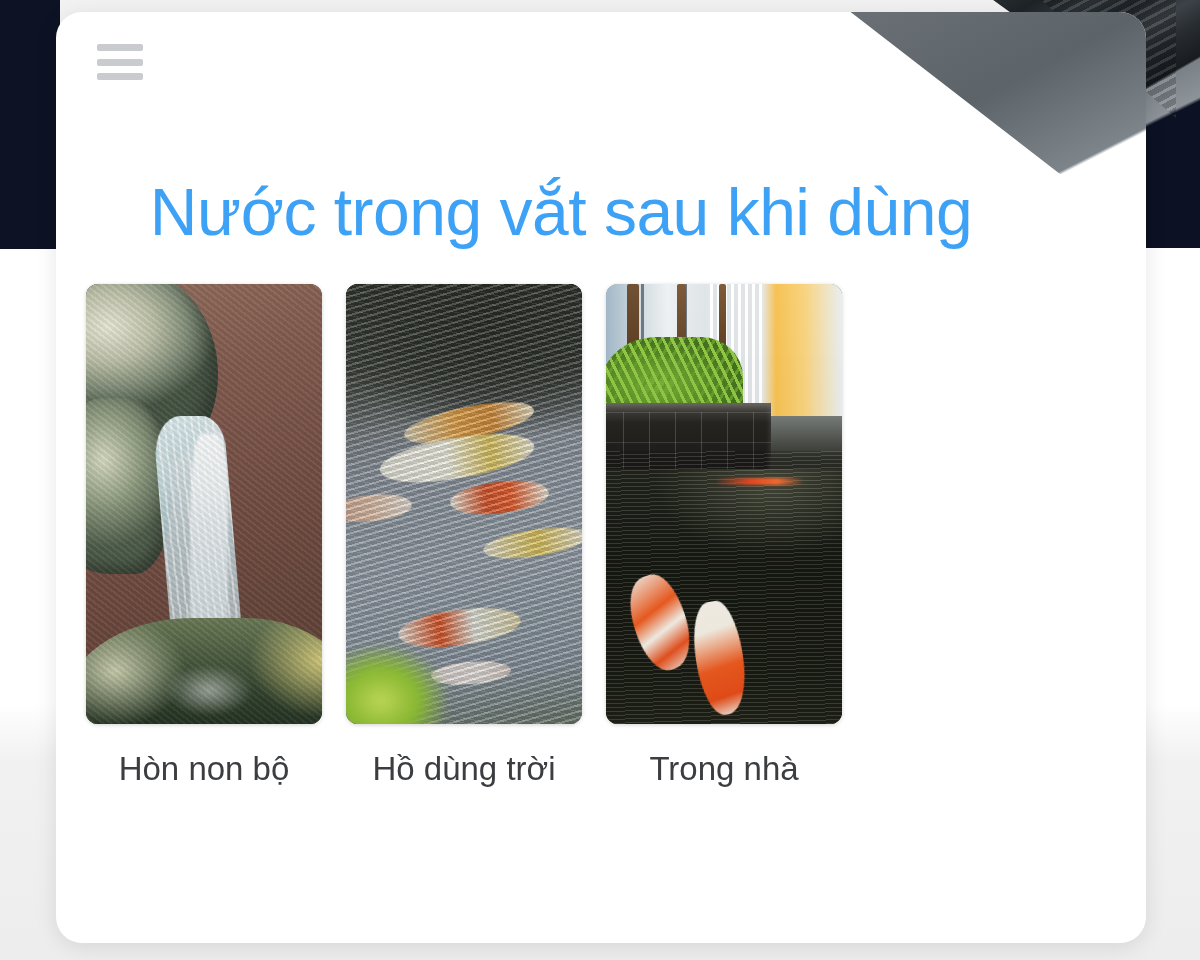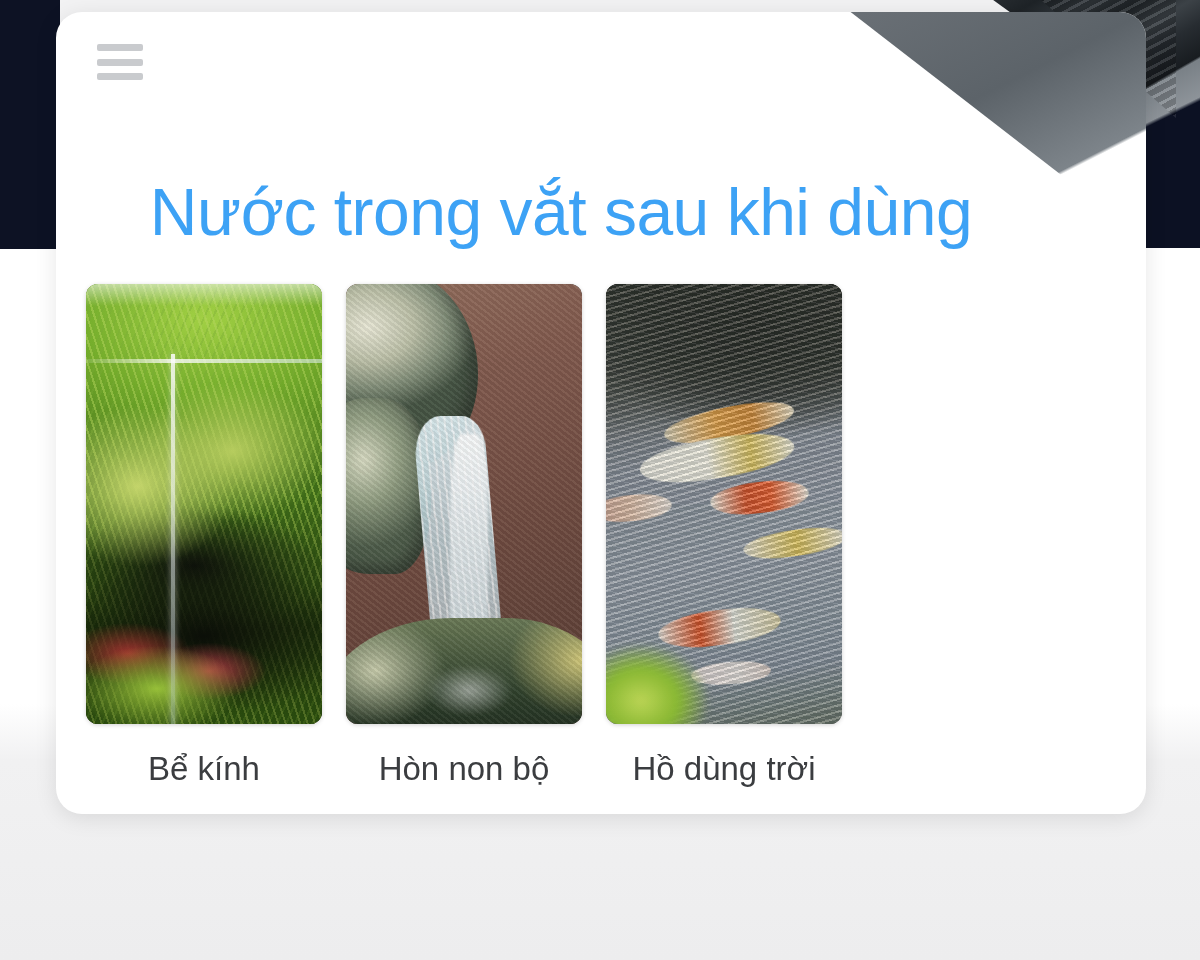--- a/index.html
+++ b/index.html
@@ -51,21 +51,21 @@
   .metal-streak{
     position:absolute;right:24px;top:0;width:150px;height:118px;
     background:repeating-linear-gradient(152deg,
       rgba(255,255,255,0.10) 0px, rgba(255,255,255,0.10) 3px,
       rgba(0,0,0,0.18) 3px, rgba(0,0,0,0.18) 9px);
     clip-path:polygon(100% 0,100% 100%,10% 0);
   }
 
   
   #app-card{
-    position:absolute;left:56px;top:12px;width:1090px;height:802px;
+    position:absolute;left:56px;top:12px;width:1090px;height:931px;
     background:#ffffff;
     border-radius:26px;
     box-shadow:0 4px 22px rgba(0,0,0,0.10);
     overflow:hidden;
   }
   
   .card-corner-cut{
     position:absolute;right:-2px;top:-2px;width:300px;height:232px;
     background:linear-gradient(153deg,#6a7076 0%,#5c6369 40%,#7d848a 70%,#ffffff 71%);
     clip-path:polygon(100% 0,100% 100%,0 0);
@@ -339,33 +339,20 @@
       <span></span>
       <span></span>
       <span></span>
     </div>
   </div>
 
   <h1 id="page-title">Nước trong vắt sau khi dùng</h1>
 
   <div id="gallery">
 
-    <div class="card-col">
-      <div class="thumb">
-        <div class="layer t1-base"></div>
-        <div class="layer t1-leaf"></div>
-        <div class="layer t1-mid"></div>
-        <div class="layer t1-bottom"></div>
-        <div class="t1-top-rim"></div>
-        <div class="t1-glass-h"></div>
-        <div class="t1-glass-v"></div>
-        <div class="softness"></div>
-      </div>
-      <div class="caption">Bể kính</div>
-    </div>
 
     <div class="card-col">
       <div class="thumb">
         <div class="layer t2-base"></div>
         <div class="t2-rock-top"></div>
         <div class="t2-rock-top2"></div>
         <div class="t2-fall"></div>
         <div class="t2-fall2"></div>
         <div class="t2-rock-bottom"></div>
         <div class="t2-spray"></div>
@@ -386,17 +373,38 @@
         <div class="koi t3-k5"></div>
         <div class="koi t3-k6"></div>
         <div class="koi t3-k7"></div>
         <div class="layer t3-ripple"></div>
         <div class="t3-green"></div>
         <div class="softness"></div>
       </div>
       <div class="caption">Hồ dùng trời</div>
     </div>
 
+    <div class="card-col">
+      <div class="thumb">
+        <div class="layer t4-base"></div>
+        <div class="t4-window"></div>
+        <div class="t4-frame"></div>
+        <div class="t4-blind"></div>
+        <div class="t4-trunk1"></div>
+        <div class="t4-trunk2"></div>
+        <div class="t4-trunk3"></div>
+        <div class="t4-plants"></div>
+        <div class="t4-planter"></div>
+        <div class="t4-planter-tiles"></div>
+        <div class="t4-water"></div>
+        <div class="t4-waterripple"></div>
+        <div class="t4-redline"></div>
+        <div class="t4-k1"></div>
+        <div class="t4-k2"></div>
+        <div class="softness"></div>
+      </div>
+      <div class="caption">Trong nhà</div>
+    </div>
 
   </div>
 
   <div class="card-corner-cut"></div>
 </div>
 
 </body></html>

